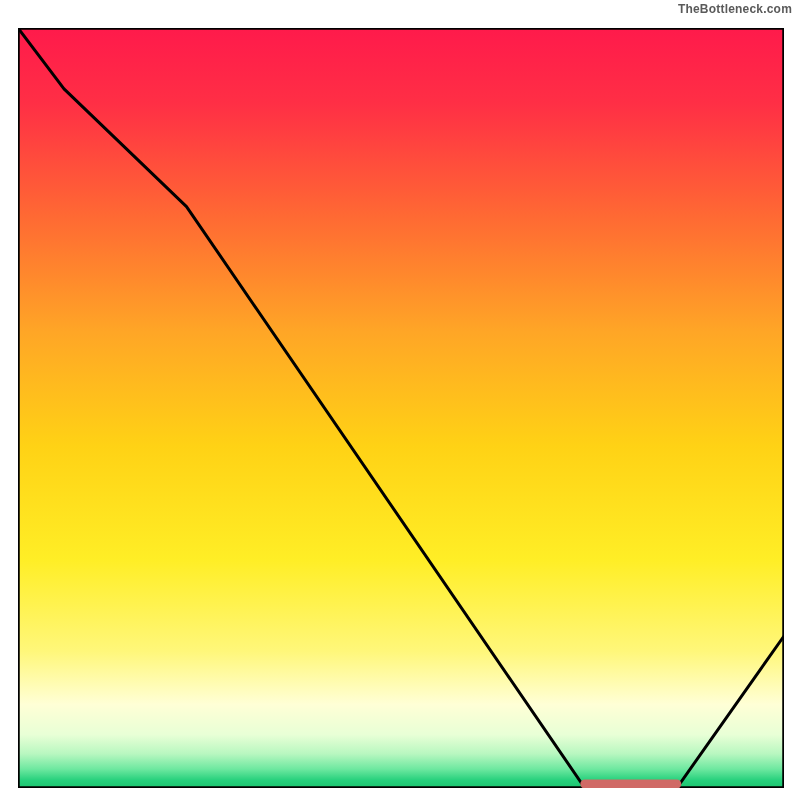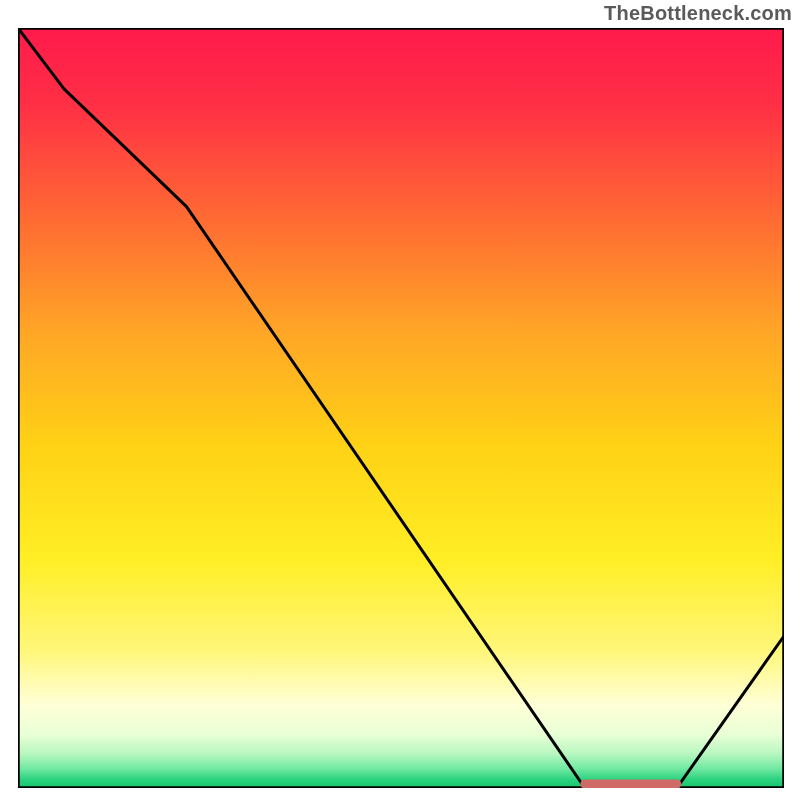--- a/index.html
+++ b/index.html
@@ -13,21 +13,21 @@
   }
   .frame {
     position: relative;
     width: 800px;
     height: 800px;
   }
   .watermark {
     position: absolute;
     top: 2px;
     right: 8px;
-    font-size: 20px;
+    font-size: 12px;
     font-weight: 600;
     color: #5a5a5a;
     letter-spacing: 0.2px;
   }
   .plot {
     position: absolute;
     left: 18px;
     top: 28px;
     width: 766px;
     height: 760px;

